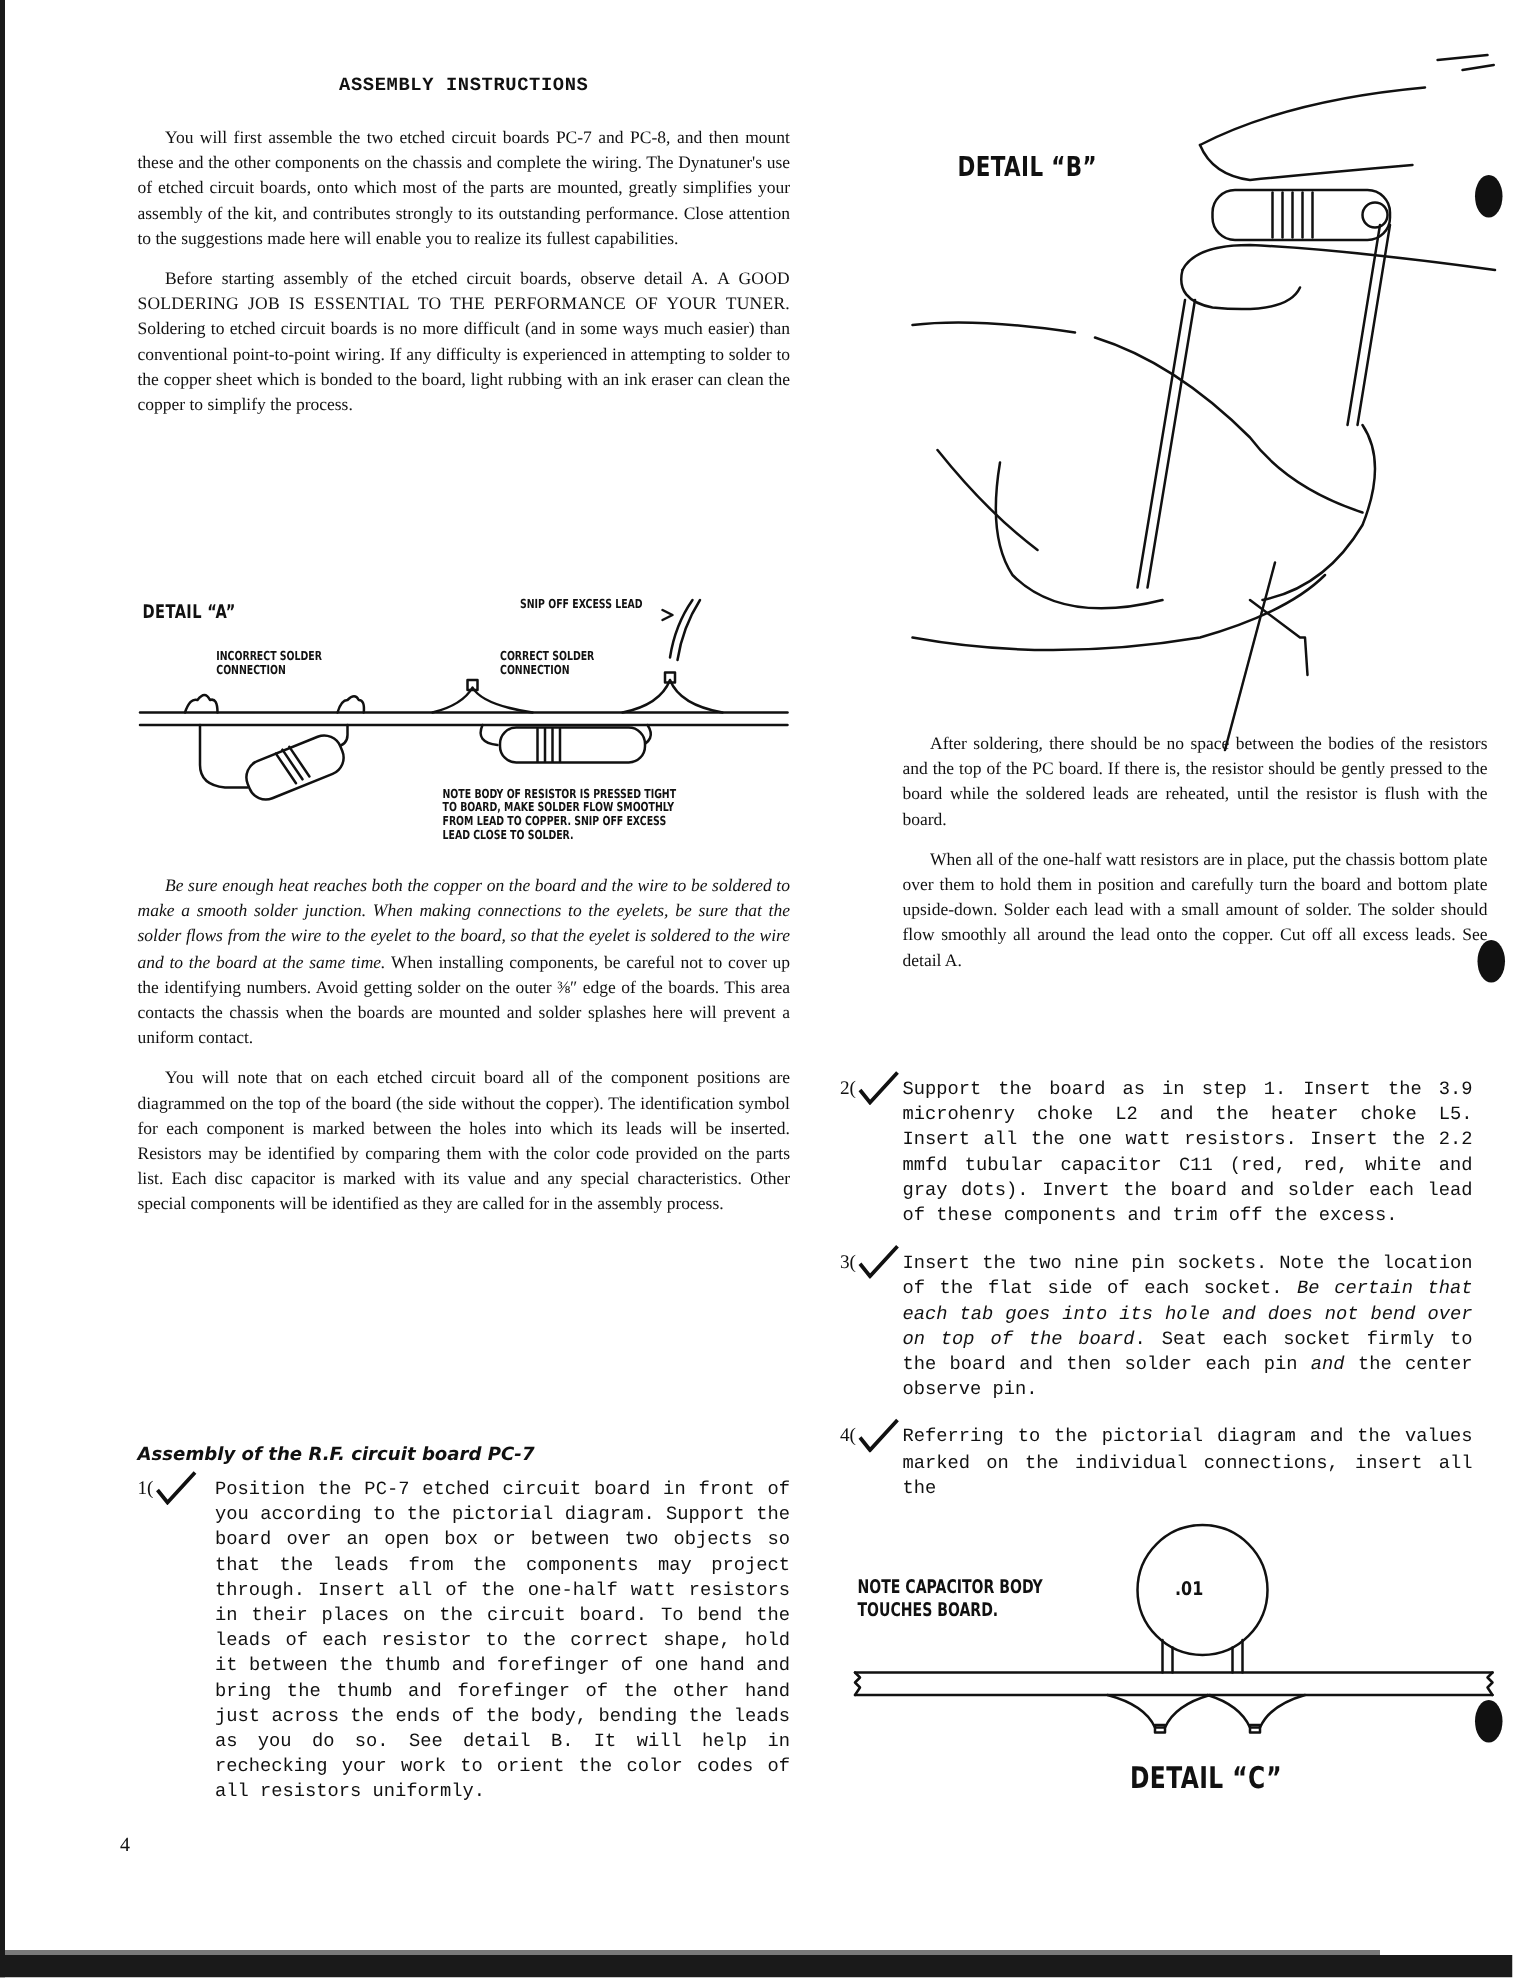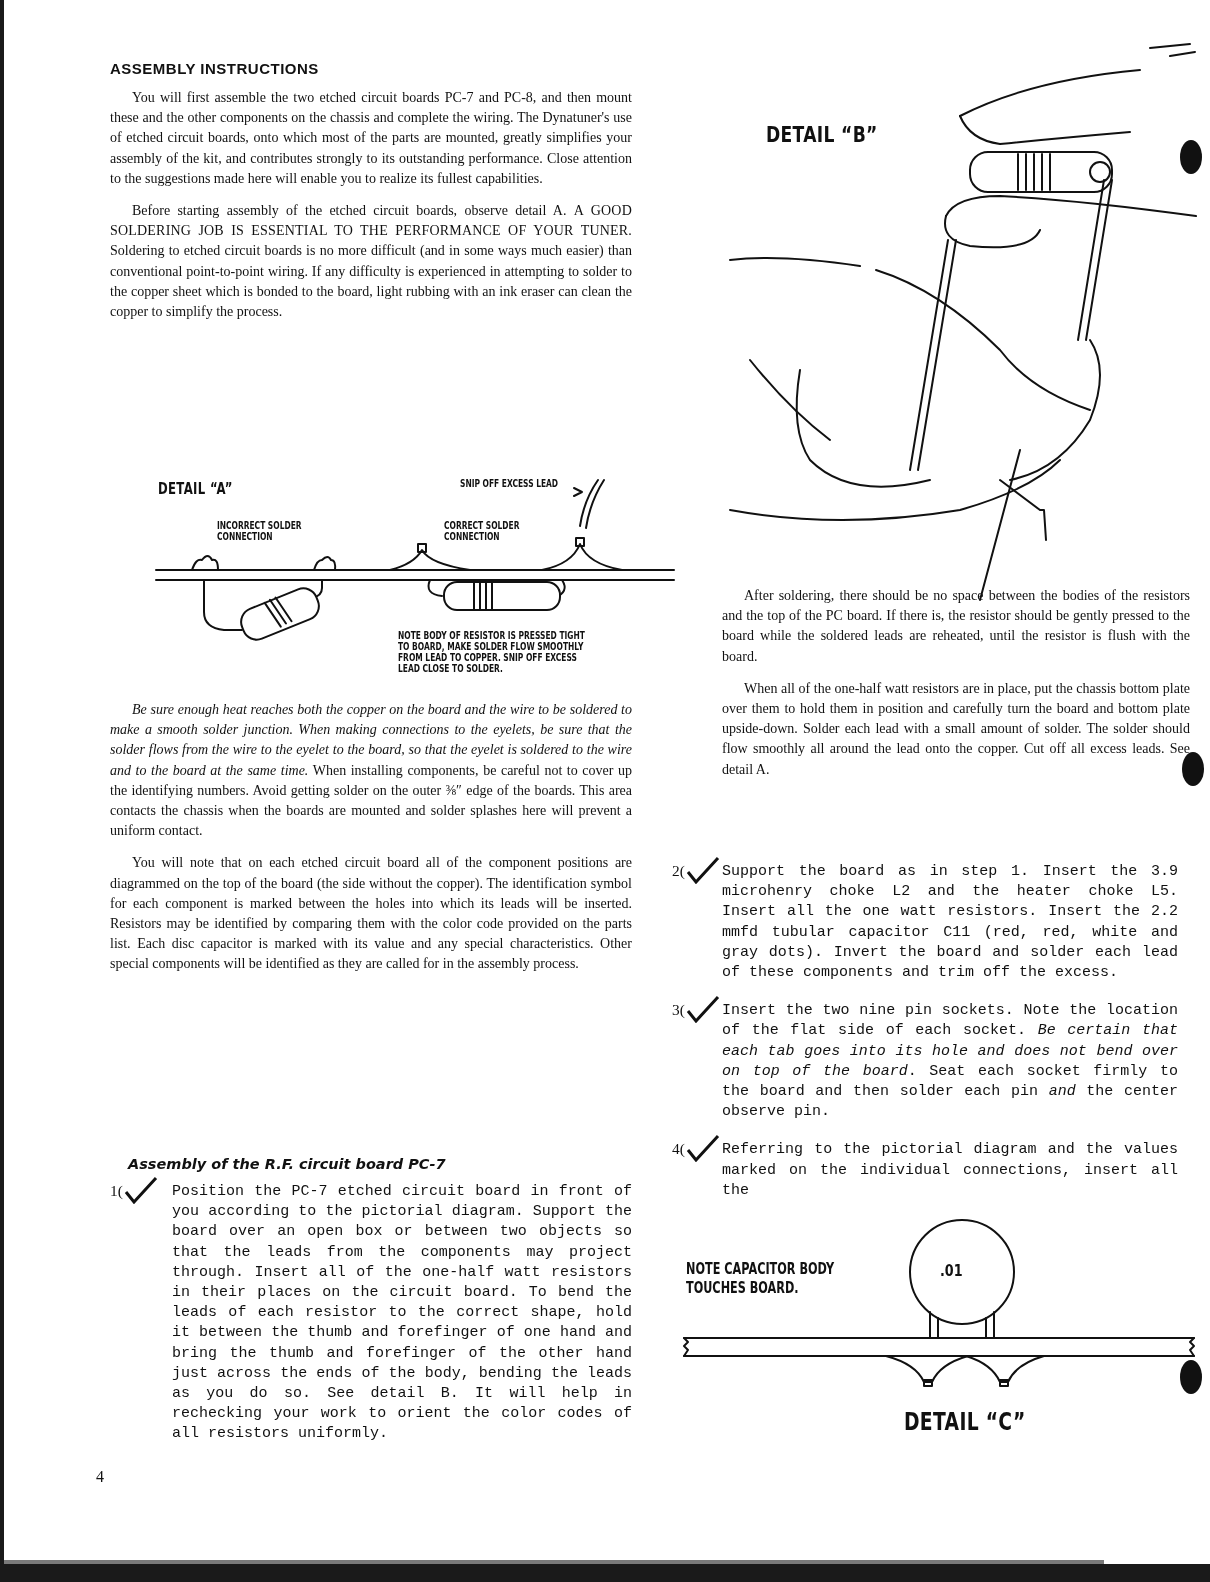--- a/index.html
+++ b/index.html
@@ -10,36 +10,36 @@
   }
   .scan-edge-left { position: absolute; left: 0; top: 0; width: 4px; height: 1582px; background: #1a1a1a; }
   .scan-edge-bottom { position: absolute; left: 0; bottom: 0; width: 1210px; height: 18px; background: #1a1a1a; }
   .scan-edge-bottom-grey { position: absolute; left: 4px; bottom: 18px; width: 1100px; height: 4px; background: #7a7a7a; }
 
   .col { position: absolute; }
   .col-left { left: 110px; top: 60px; width: 522px; }
   .col-right { left: 722px; width: 468px; }
 
   .heading {
-    font-family: Liberation Sans, sans-serif;
+    font-family: Liberation Mono, monospace;
     font-weight: bold; font-size: 15px; letter-spacing: 0.5px;
-    text-align: left; margin: 0 0 11px 0;
+    text-align: center; margin: 0 0 24px 0;
   }
   p.body {
     margin: 0 0 12px 0; font-size: 14px; line-height: 20.2px;
     text-align: justify; text-indent: 22px;
     font-family: "Liberation Serif", "DejaVu Serif", serif;
   }
   .caps { letter-spacing: 0.2px; }
   em { font-style: italic; }
 
   .sub-heading {
     font-family: "DejaVu Sans", "Liberation Sans", sans-serif;
     font-weight: bold; font-style: italic; font-size: 14.5px;
-    margin: 0 0 10px 18px;
+    margin: 0 0 10px 0;
   }
 
   .step { position: relative; padding-left: 62px; margin: 0 0 14px 0; }
   .step .num {
     position: absolute; left: 0; top: 0; font-size: 15.4px;
     font-family: "Liberation Serif", serif;
   }
   .step .check {
     position: absolute; left: 12px; top: -6px; width: 40px; height: 28px;
   }
@@ -73,21 +73,21 @@
 <div class="punch-hole" style="left:1180px; top:140px;"></div>
 <div class="punch-hole" style="left:1182px; top:752px;"></div>
 <div class="punch-hole" style="left:1180px; top:1360px;"></div>
 
 <div class="col col-left">
   <h1 class="heading">ASSEMBLY INSTRUCTIONS</h1>
   <p class="body">You will first assemble the two etched circuit boards PC-7 and PC-8, and then mount these and the other components on the chassis and complete the wiring. The Dynatuner's use of etched circuit boards, onto which most of the parts are mounted, greatly simplifies your assembly of the kit, and contributes strongly to its outstanding performance. Close attention to the suggestions made here will enable you to realize its fullest capabilities.</p>
   <p class="body"><span>Before starting assembly of the etched circuit boards, observe detail A. </span><span class="caps">A GOOD SOLDERING JOB IS ESSENTIAL TO THE PERFORMANCE OF YOUR TUNER.</span><span> Soldering to etched circuit boards is no more difficult (and in some ways much easier) than conventional point-to-point wiring. If any difficulty is experienced in attempting to solder to the copper sheet which is bonded to the board, light rubbing with an ink eraser can clean the copper to simplify the process.</span></p>
 </div>
 
-<div style="position:absolute; left:108px; top:470px; width:530px; height:215px;margin-left:44px;">
+<div style="position:absolute; left:108px; top:470px; width:530px; height:215px;">
   <div class="figure-label" style="left:6px; top:10px; font-size:15px;">DETAIL “A”</div>
   <div class="small-cap" style="left:308px; top:8px;">SNIP OFF EXCESS LEAD</div>
   <div class="small-cap" style="left:65px; top:50px;">INCORRECT SOLDER
 CONNECTION</div>
   <div class="small-cap" style="left:292px; top:50px;">CORRECT SOLDER
 CONNECTION</div>
   <div class="small-cap" style="left:246px; top:160px;">NOTE BODY OF RESISTOR IS PRESSED TIGHT
 TO BOARD, MAKE SOLDER FLOW SMOOTHLY
 FROM LEAD TO COPPER. SNIP OFF EXCESS
 LEAD CLOSE TO SOLDER.</div>

